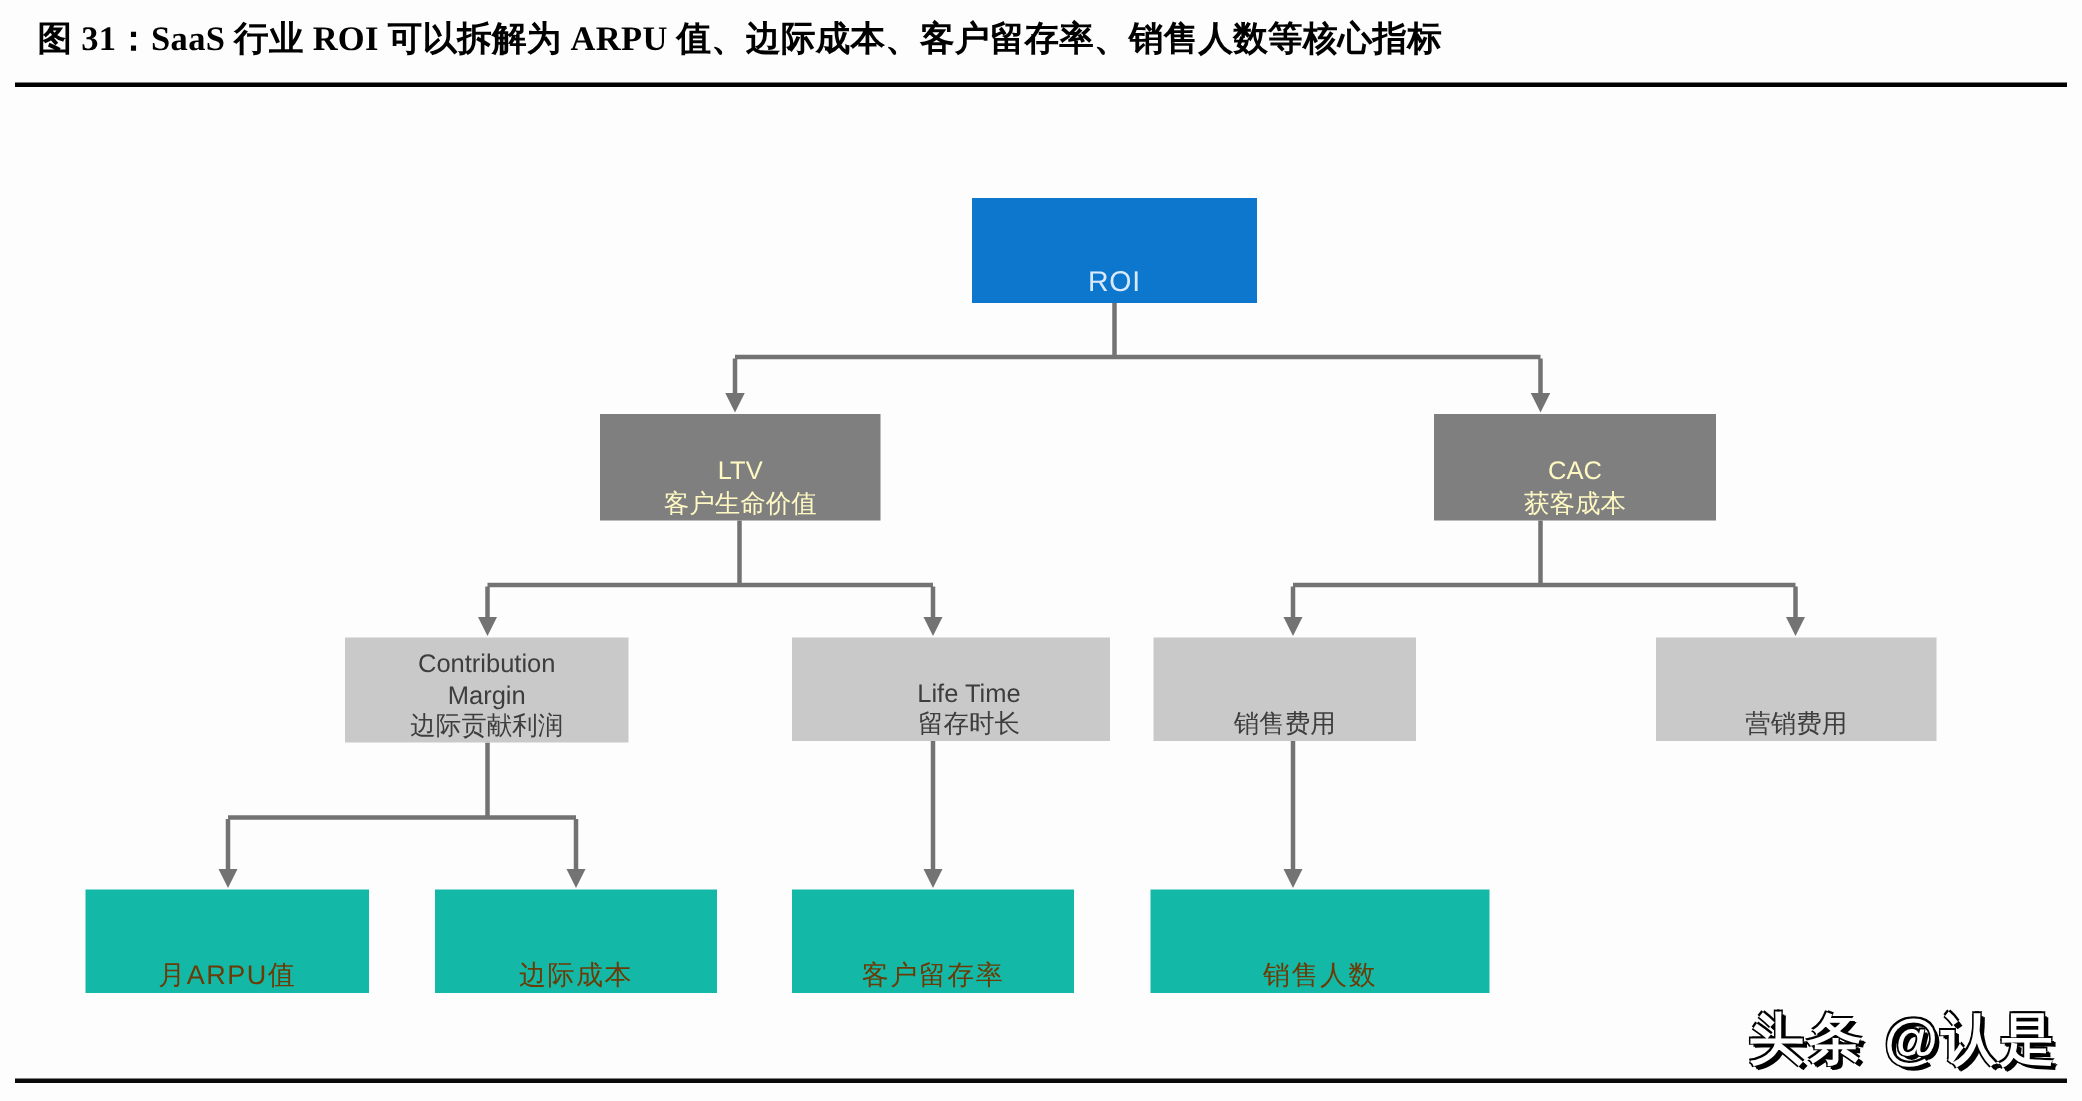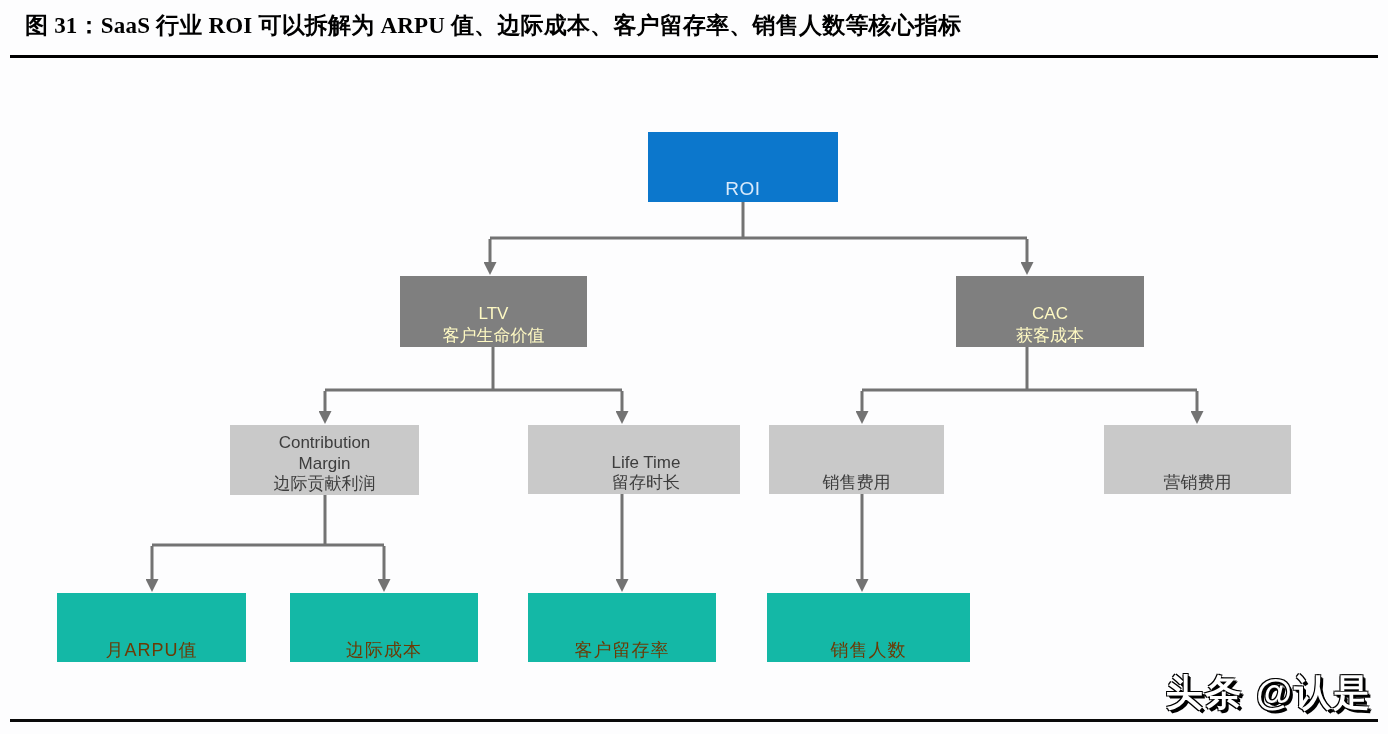--- a/index.html
+++ b/index.html
@@ -31,21 +31,21 @@
   .n-roi {left:648px;top:132px;width:190px;height:70px;}
   .n-ltv {left:400px;top:276px;width:187px;height:71px;}
   .n-cac {left:933px;top:276px;width:188px;height:71px;margin-left:23px;}
   .n-cm  {left:230px;top:425px;width:189px;height:70px;}
   .n-lt  {left:528px;top:425px;width:188px;height:69px;padding-left:24px;}
   .n-se  {left:769px;top:425px;width:175px;height:69px;}
   .n-me  {left:1104px;top:425px;width:187px;height:69px;}
   .n-arpu{left:57px; top:593px;width:189px;height:69px;}
   .n-mc  {left:290px;top:593px;width:188px;height:69px;}
   .n-cr  {left:528px;top:593px;width:188px;height:69px;}
-  .n-sh  {left:767px;top:593px;width:203px;height:69px;}
+  .n-sh  {left:767px;top:593px;width:226px;height:69px;}
 
   .connectors{position:absolute;left:0;top:0;pointer-events:none;}
 
   .watermark{
     position:absolute;right:16px;top:668px;
     font-size:37px;font-weight:700;letter-spacing:2px;
     color:#ffffff;
     text-shadow:2px 2px 0 #000,3px 3px 0 #000,-1px 1px 0 #000,1px -1px 0 #000,-1px -1px 0 #000;
     font-family:"Liberation Sans",sans-serif;
   }

